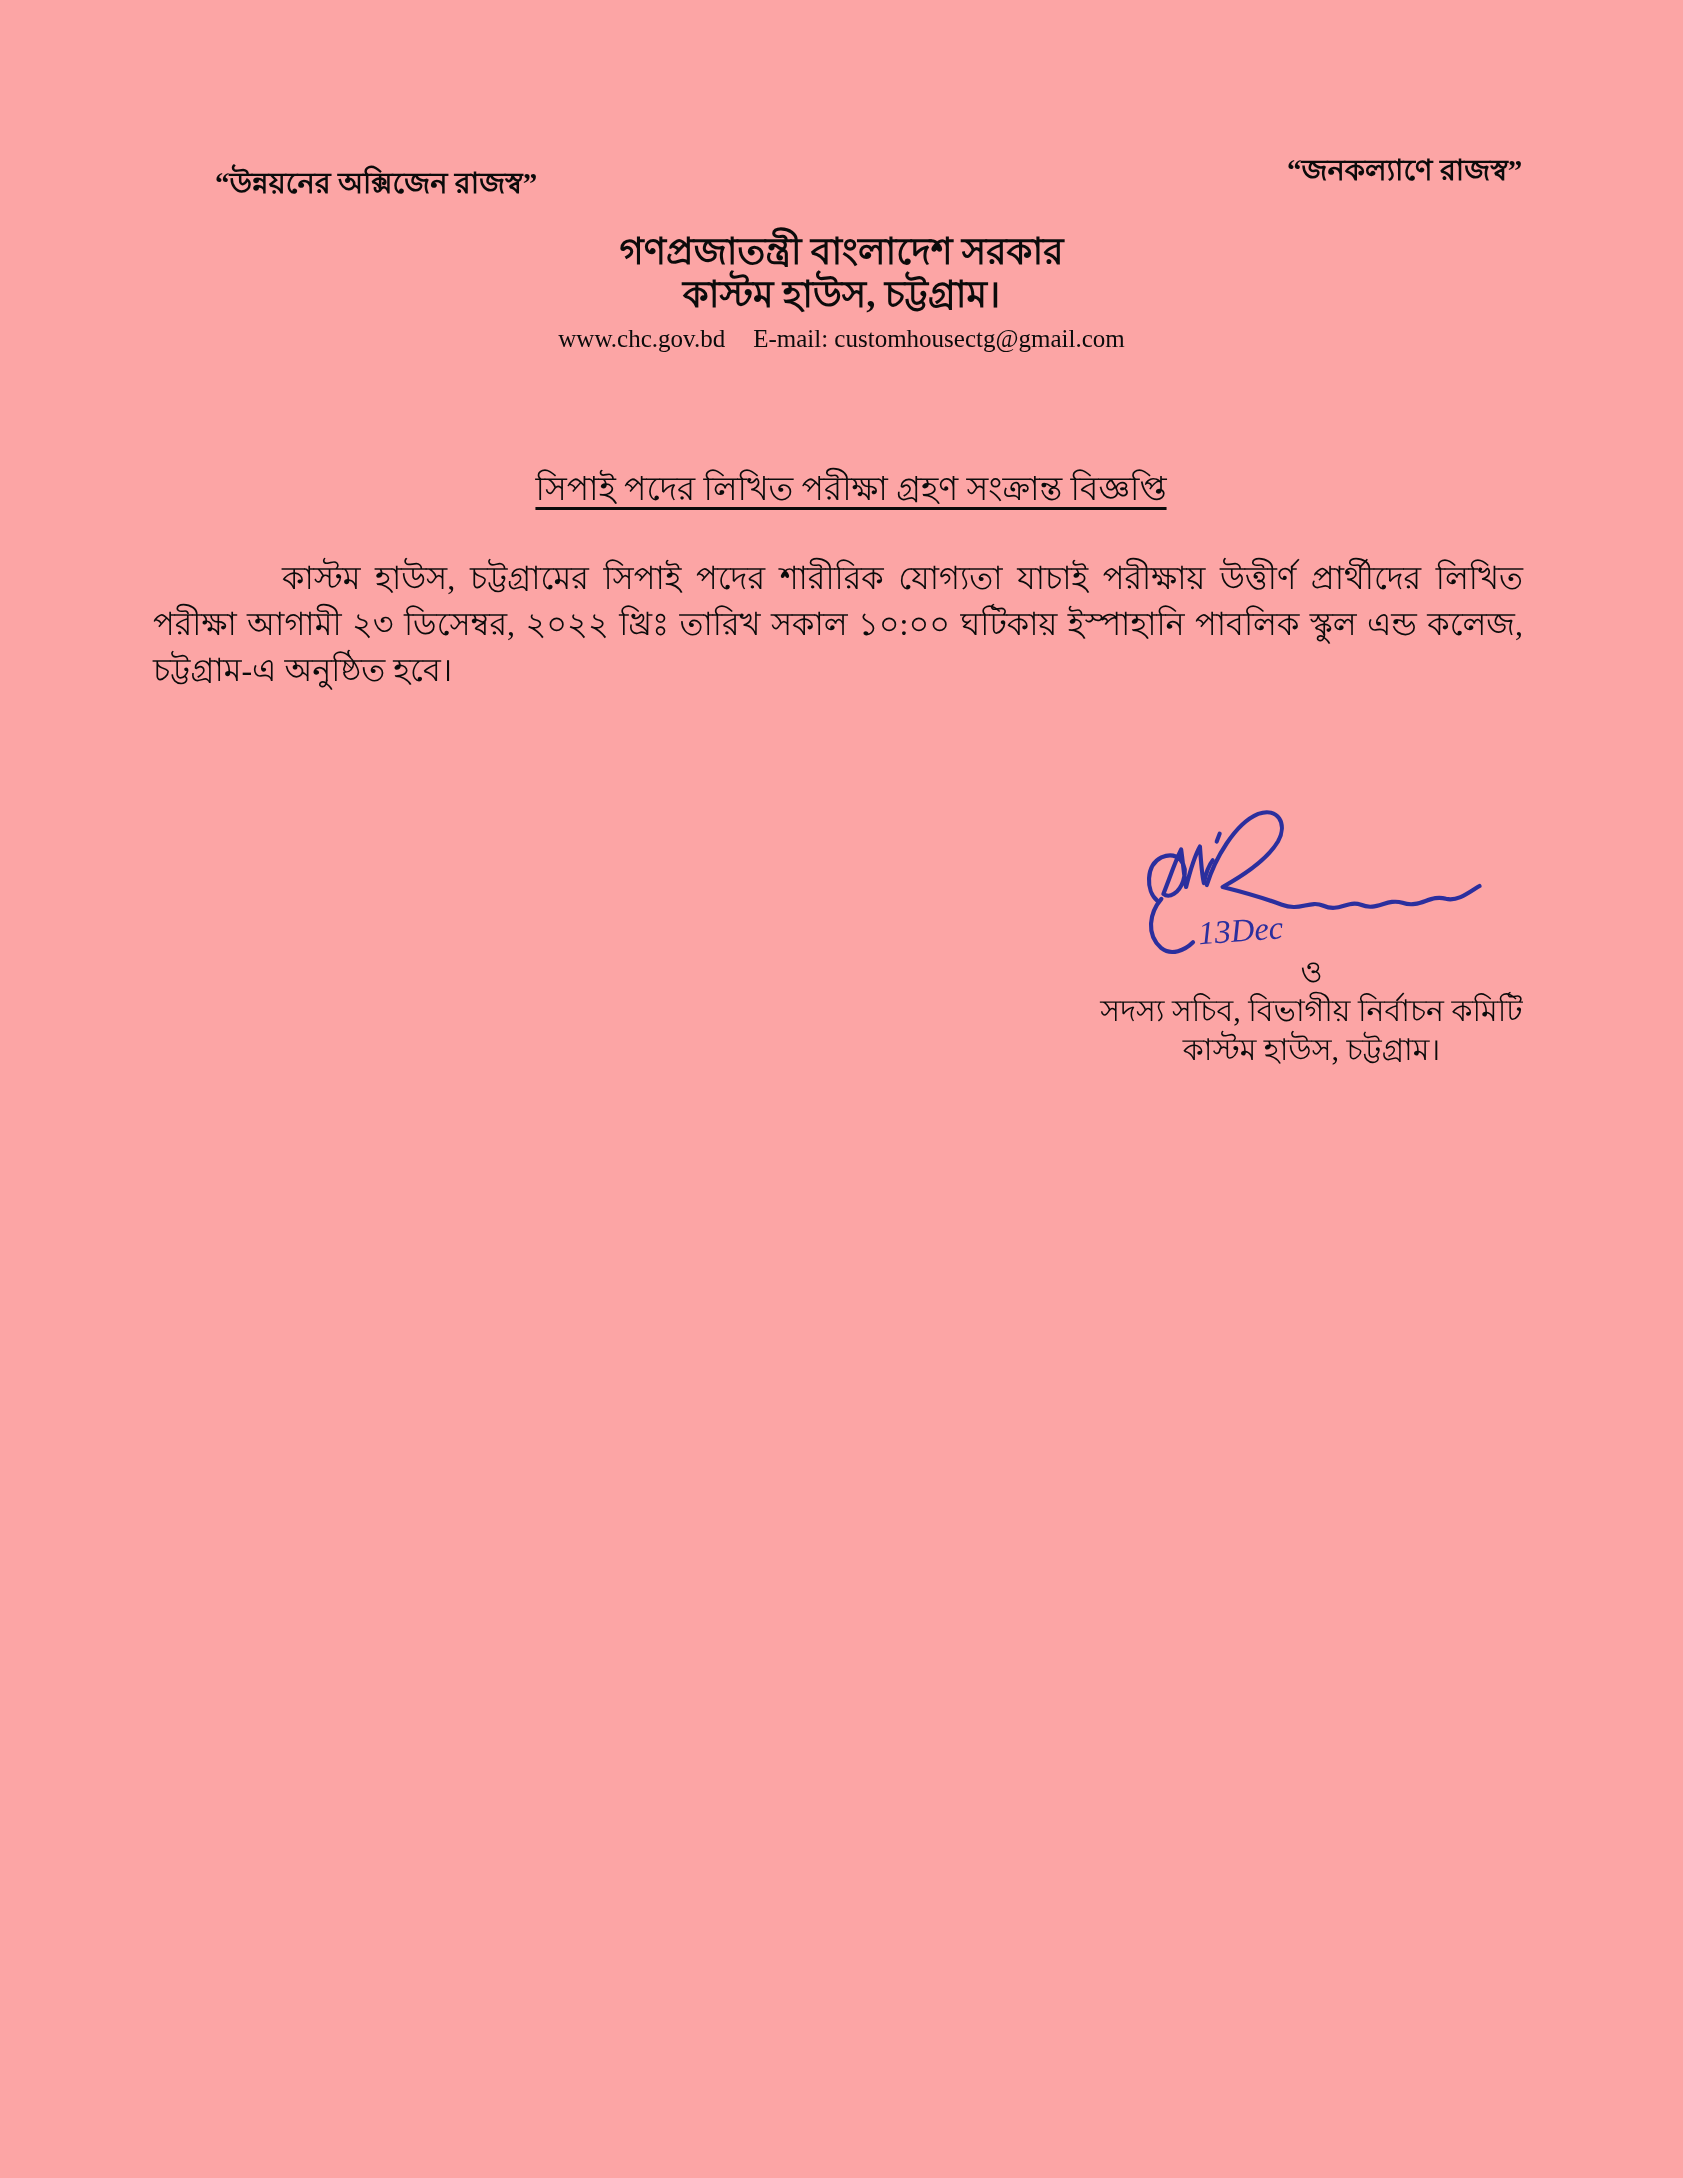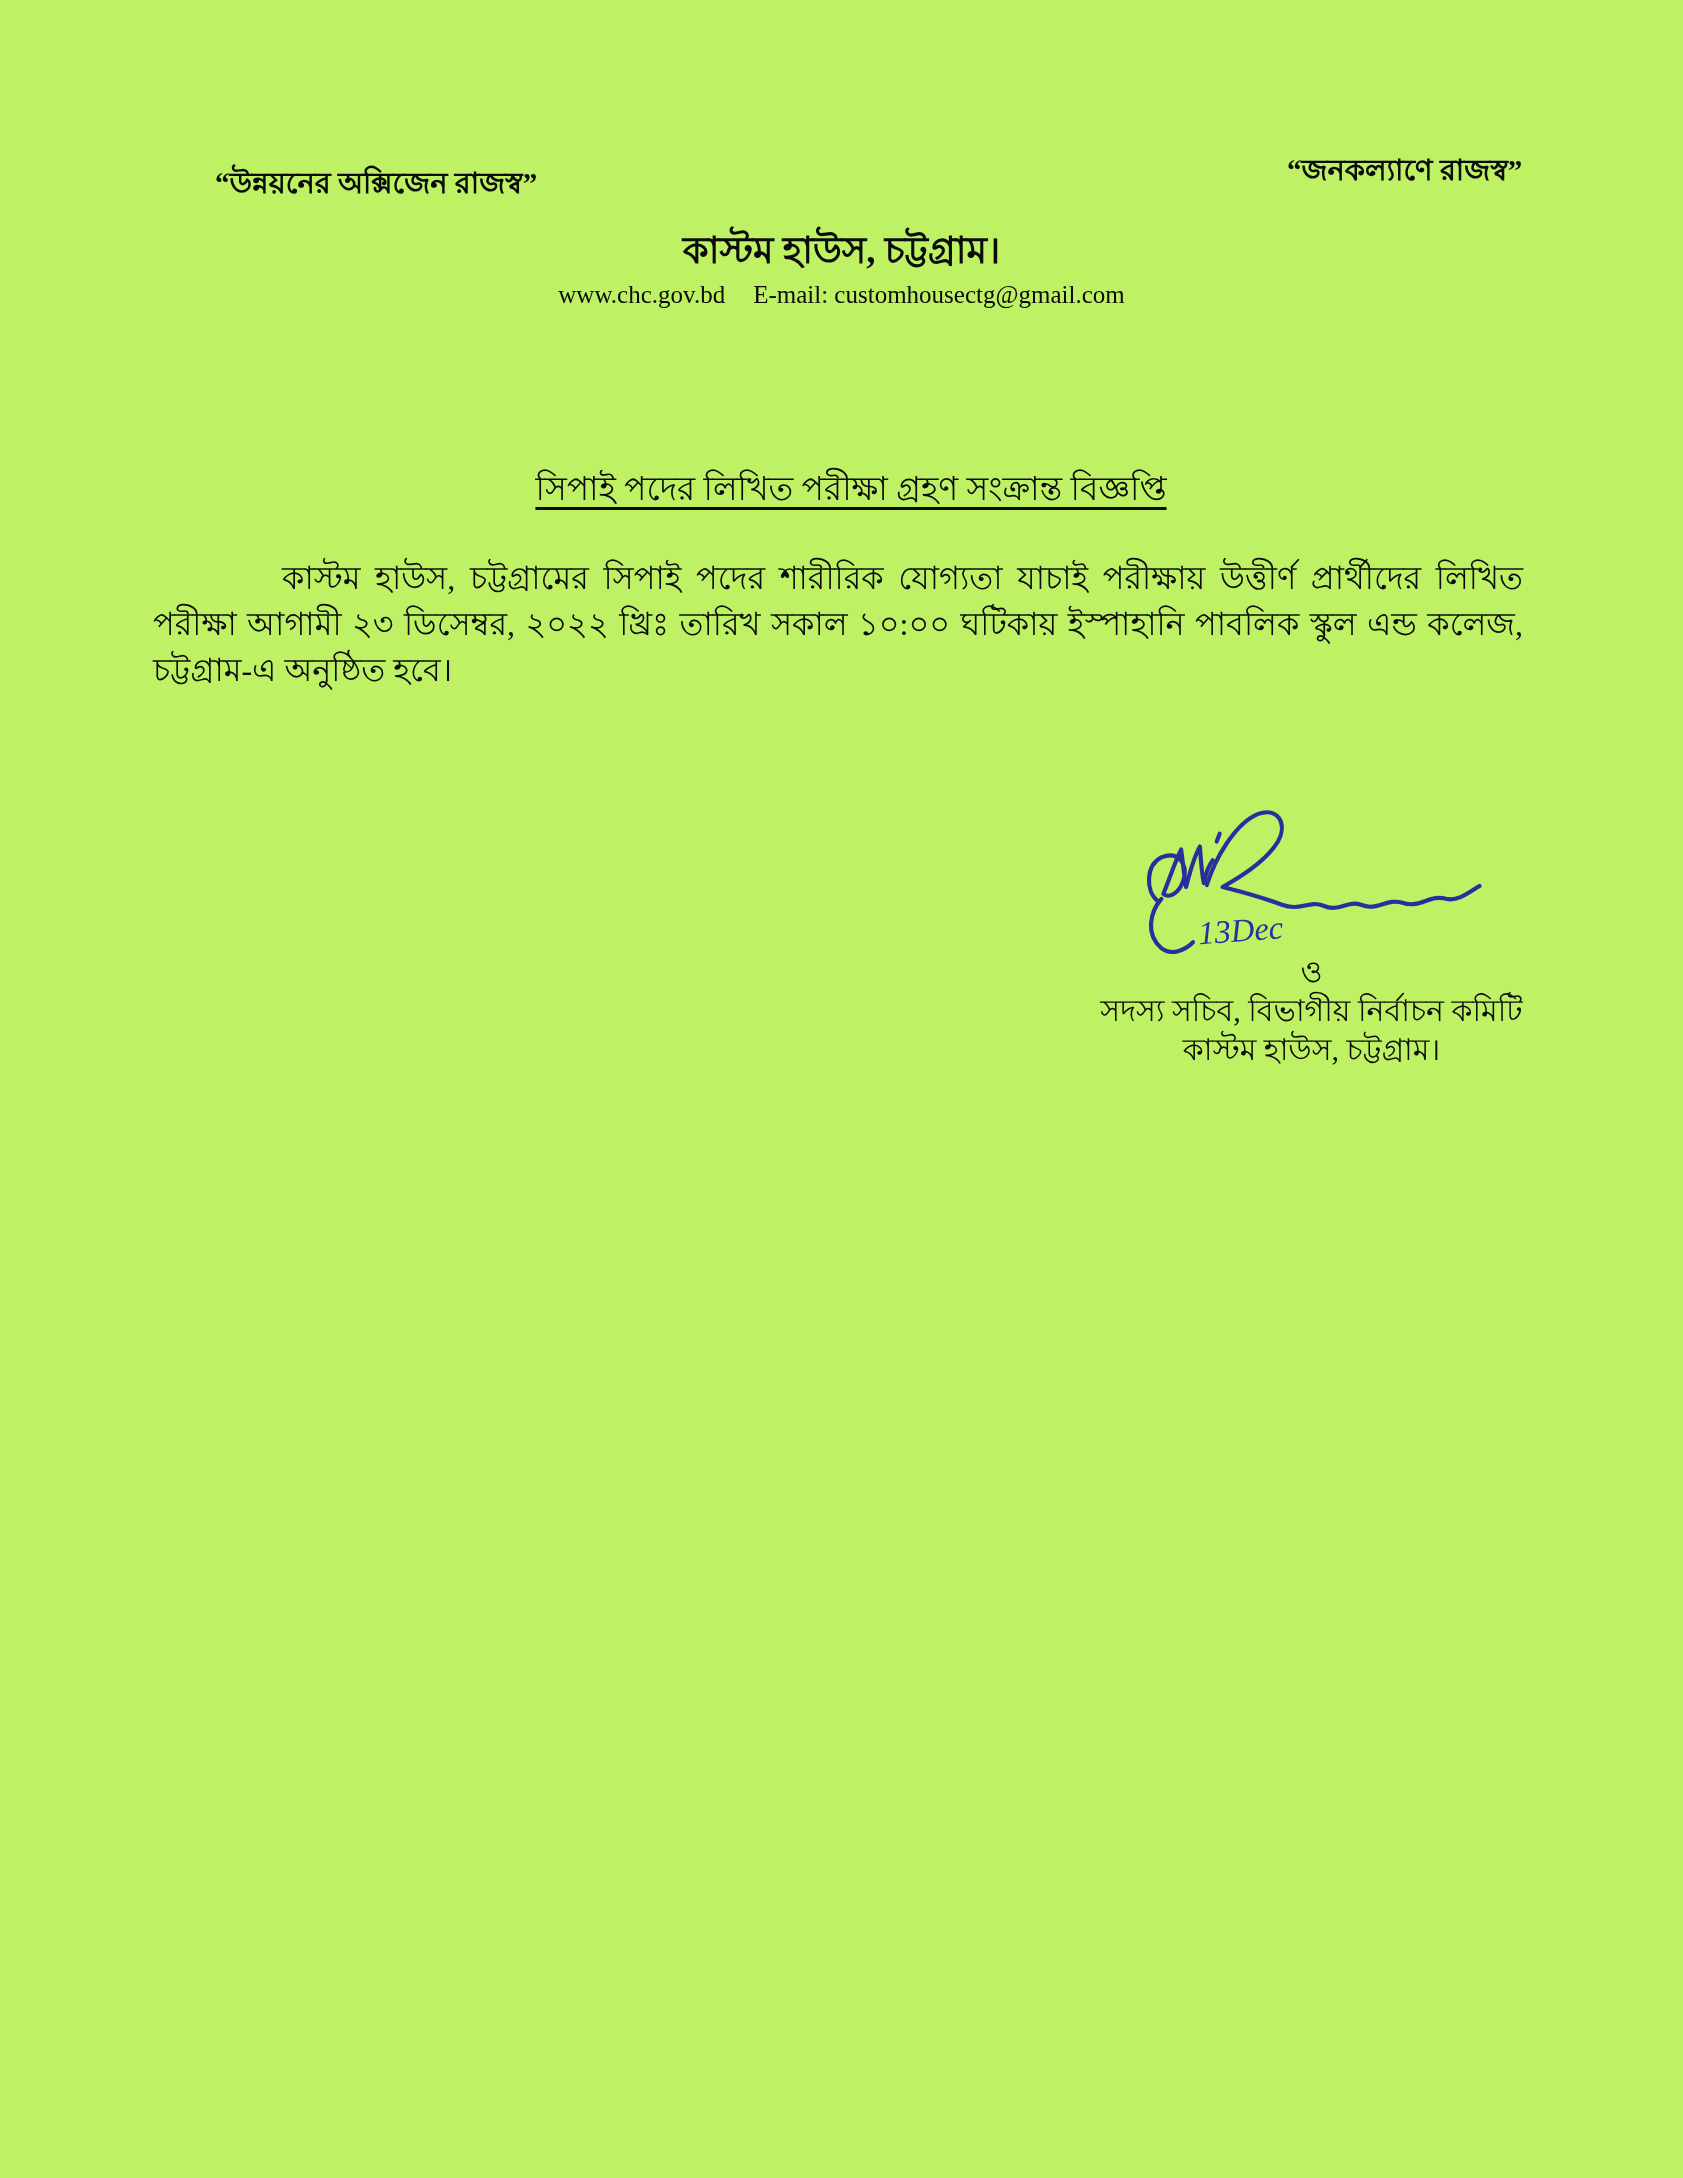--- a/index.html
+++ b/index.html
@@ -5,21 +5,21 @@
   html, body {
     margin: 0;
     padding: 0;
     background: #e8e8e8;
   }
   .page {
     position: relative;
     width: 1683px;
     height: 2178px;
     margin: 0 auto;
-    background: #bef264;
+    background: #fca5a5;
     color: #0b0b0b;
     font-family: "Liberation Serif", serif;
     overflow: hidden;
   }
   .bn {
     font-family: "Liberation Serif", serif;
   }
   .slogan {
     position: absolute;
     font-size: 29px;
@@ -111,20 +111,21 @@
 </head>
 <body>
 
 <div class="page">
 
   <div class="slogan slogan-left bn">“উন্নয়নের অক্সিজেন রাজস্ব”</div>
 
   <div class="slogan slogan-right bn">“জনকল্যাণে রাজস্ব”</div>
 
   <div class="header-block">
+    <div class="header-gov bn">গণপ্রজাতন্ত্রী বাংলাদেশ সরকার</div>
     <div class="header-office bn">কাস্টম হাউস, চট্টগ্রাম।</div>
     <div class="header-contact">
       <span>www.chc.gov.bd</span><span class="gap"></span><span>E-mail: customhousectg@gmail.com</span>
     </div>
   </div>
 
   <div class="notice-title bn">
     <span>সিপাই পদের লিখিত পরীক্ষা গ্রহণ সংক্রান্ত বিজ্ঞপ্তি</span>
   </div>
 

